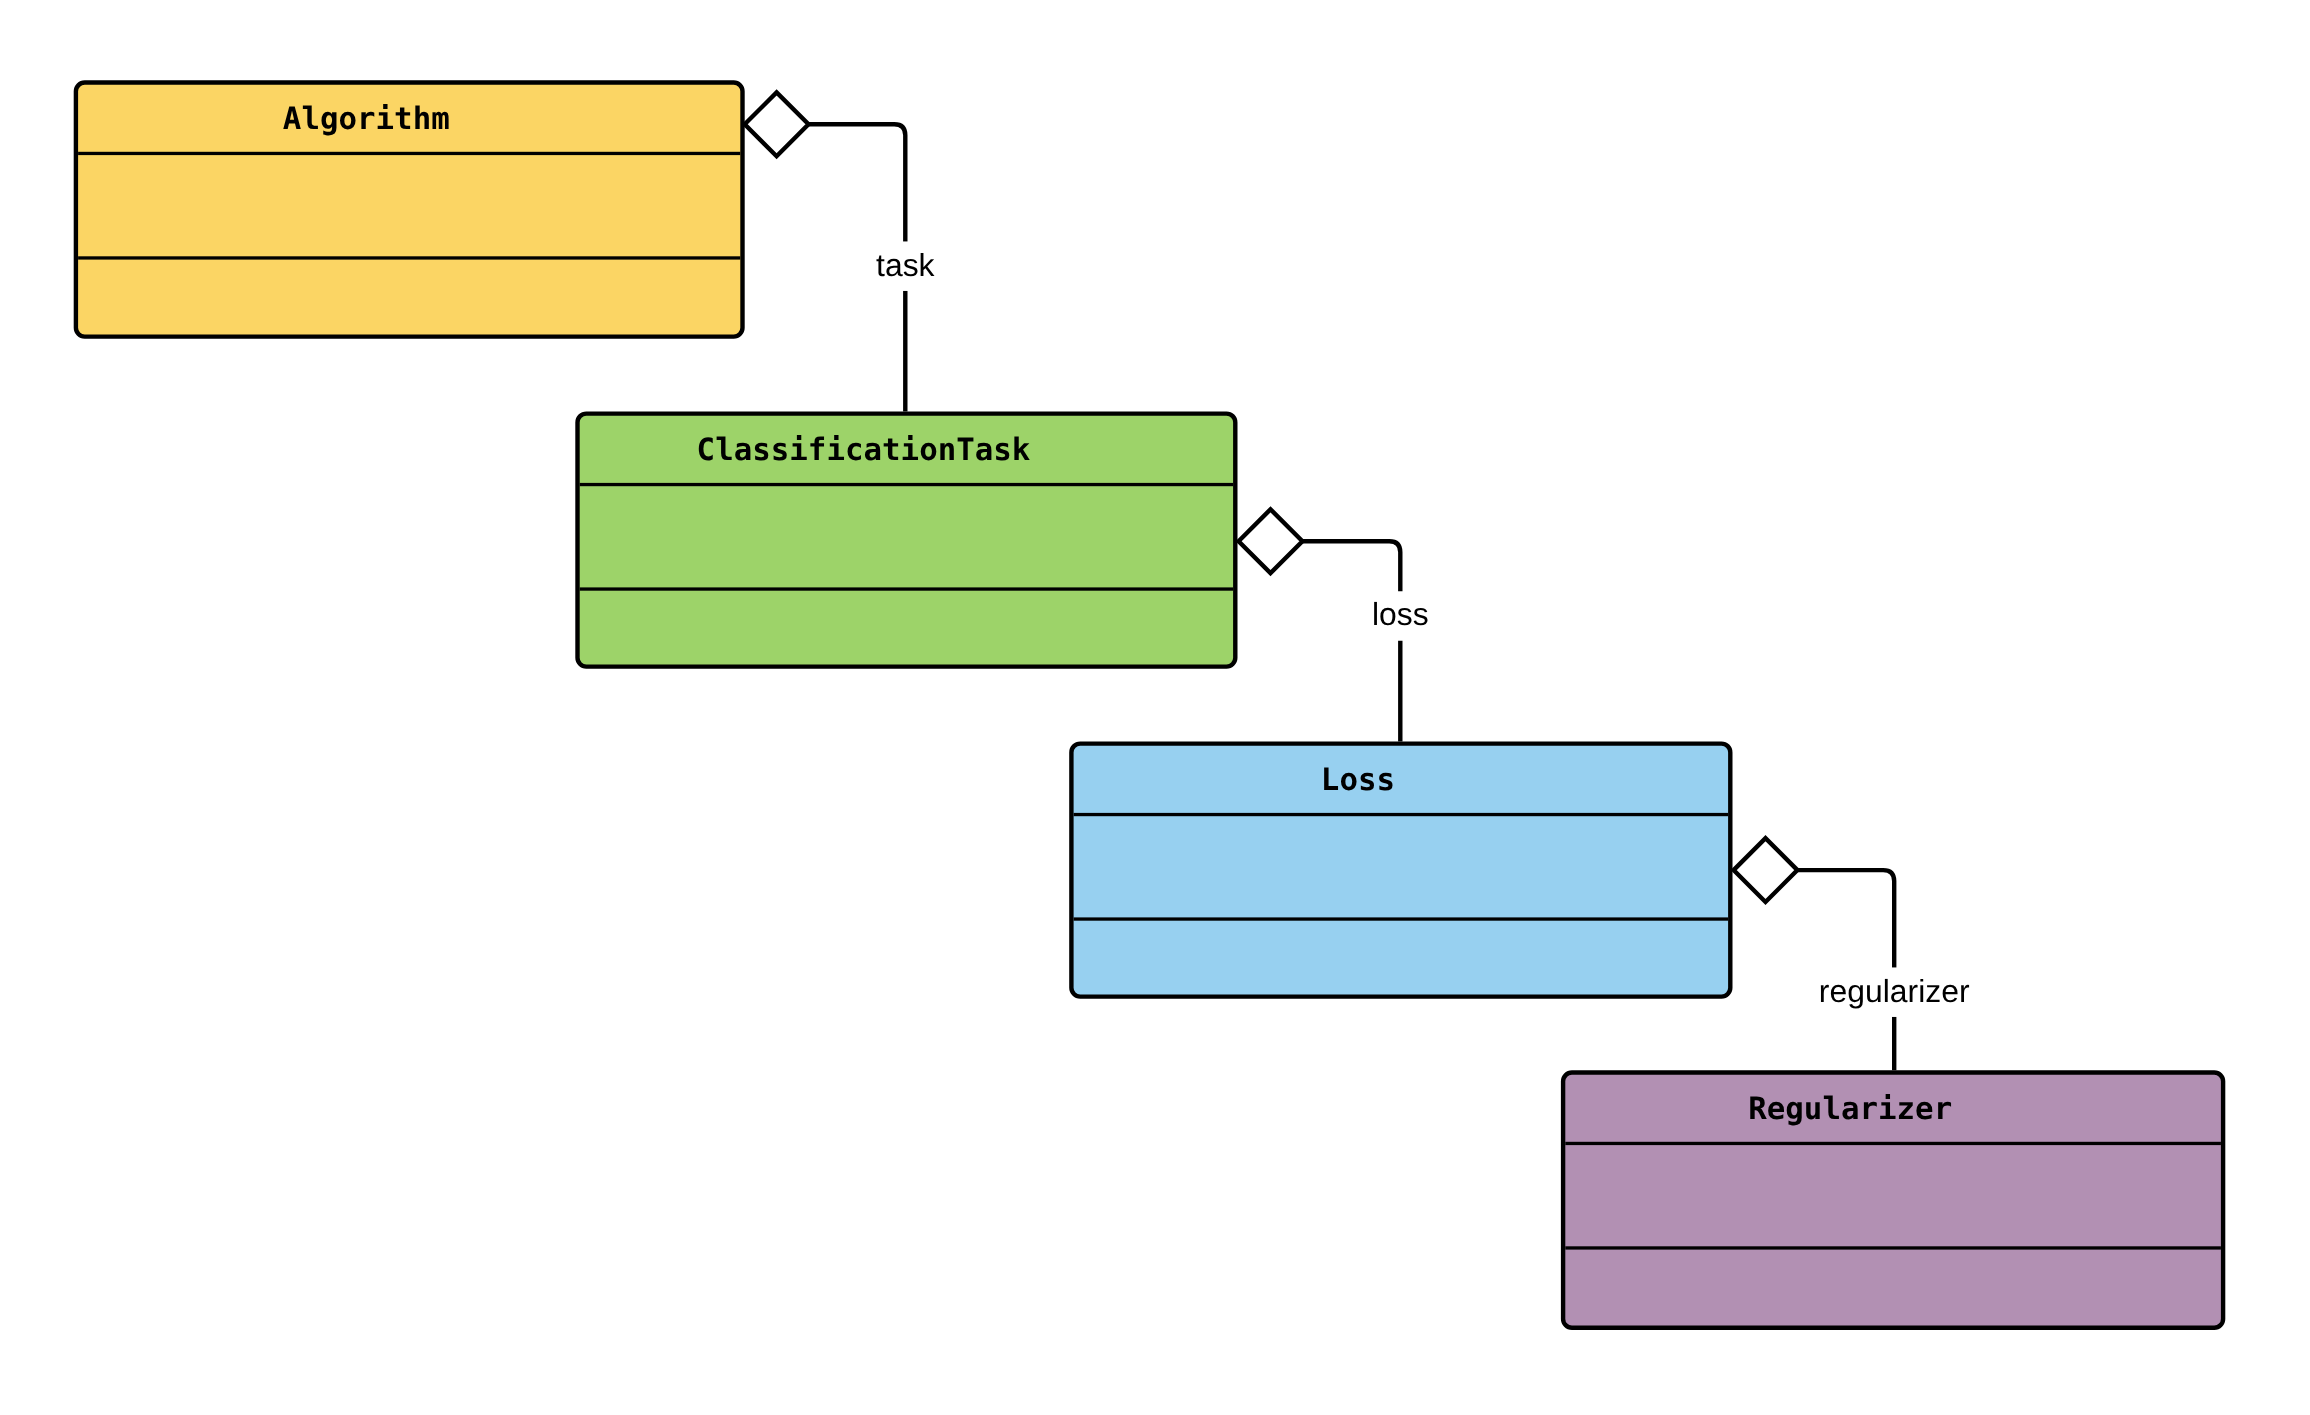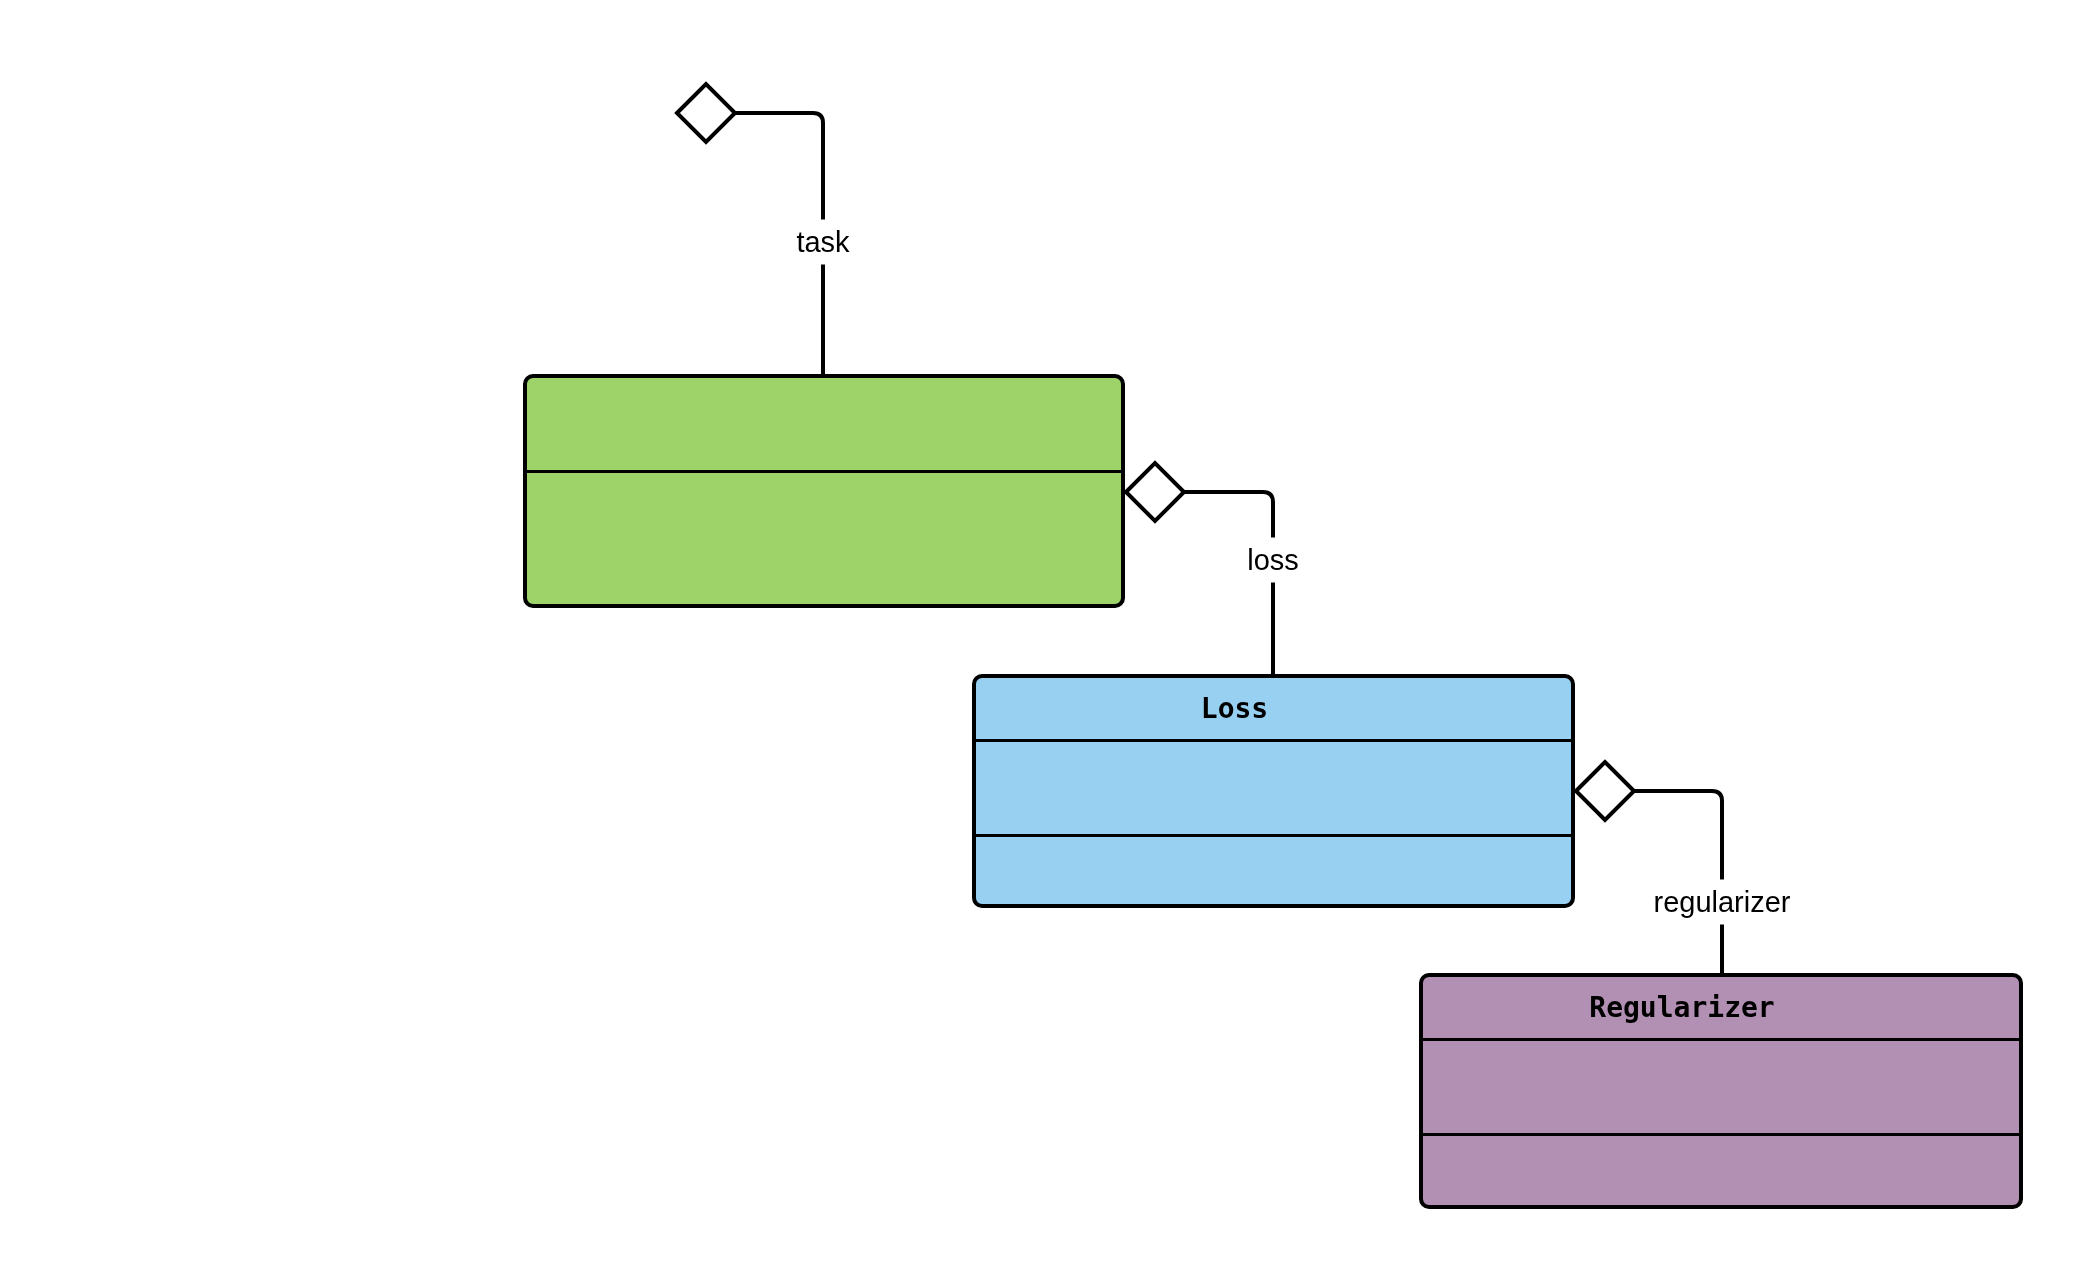--- a/index.html
+++ b/index.html
@@ -66,22 +66,30 @@
     z-index: 3;
     white-space: pre;
     text-align: right;
   }
 </style>
 </head>
 <body>
 
 <div id="canvas">
 
+  <div class="class-box" style="left: 67px; top: 73px; width: 610px; height: 235px; background-color: rgb(251, 213, 100);">
+    <div class="cb-title">Algorithm</div>
+    <div class="cb-attrs">
+      
+    </div>
+    <div class="cb-methods"></div>
+  </div>
 
   <div class="class-box" style="left: 523px; top: 374px; width: 602px; height: 234px; background-color: rgb(157, 211, 105);">
+    <div class="cb-title">ClassificationTask</div>
     <div class="cb-attrs">
       
     </div>
     <div class="cb-methods"></div>
   </div>
 
   <div class="class-box" style="left: 972px; top: 674px; width: 603px; height: 234px; background-color: rgb(151, 208, 240);">
     <div class="cb-title">Loss</div>
     <div class="cb-attrs">
       

